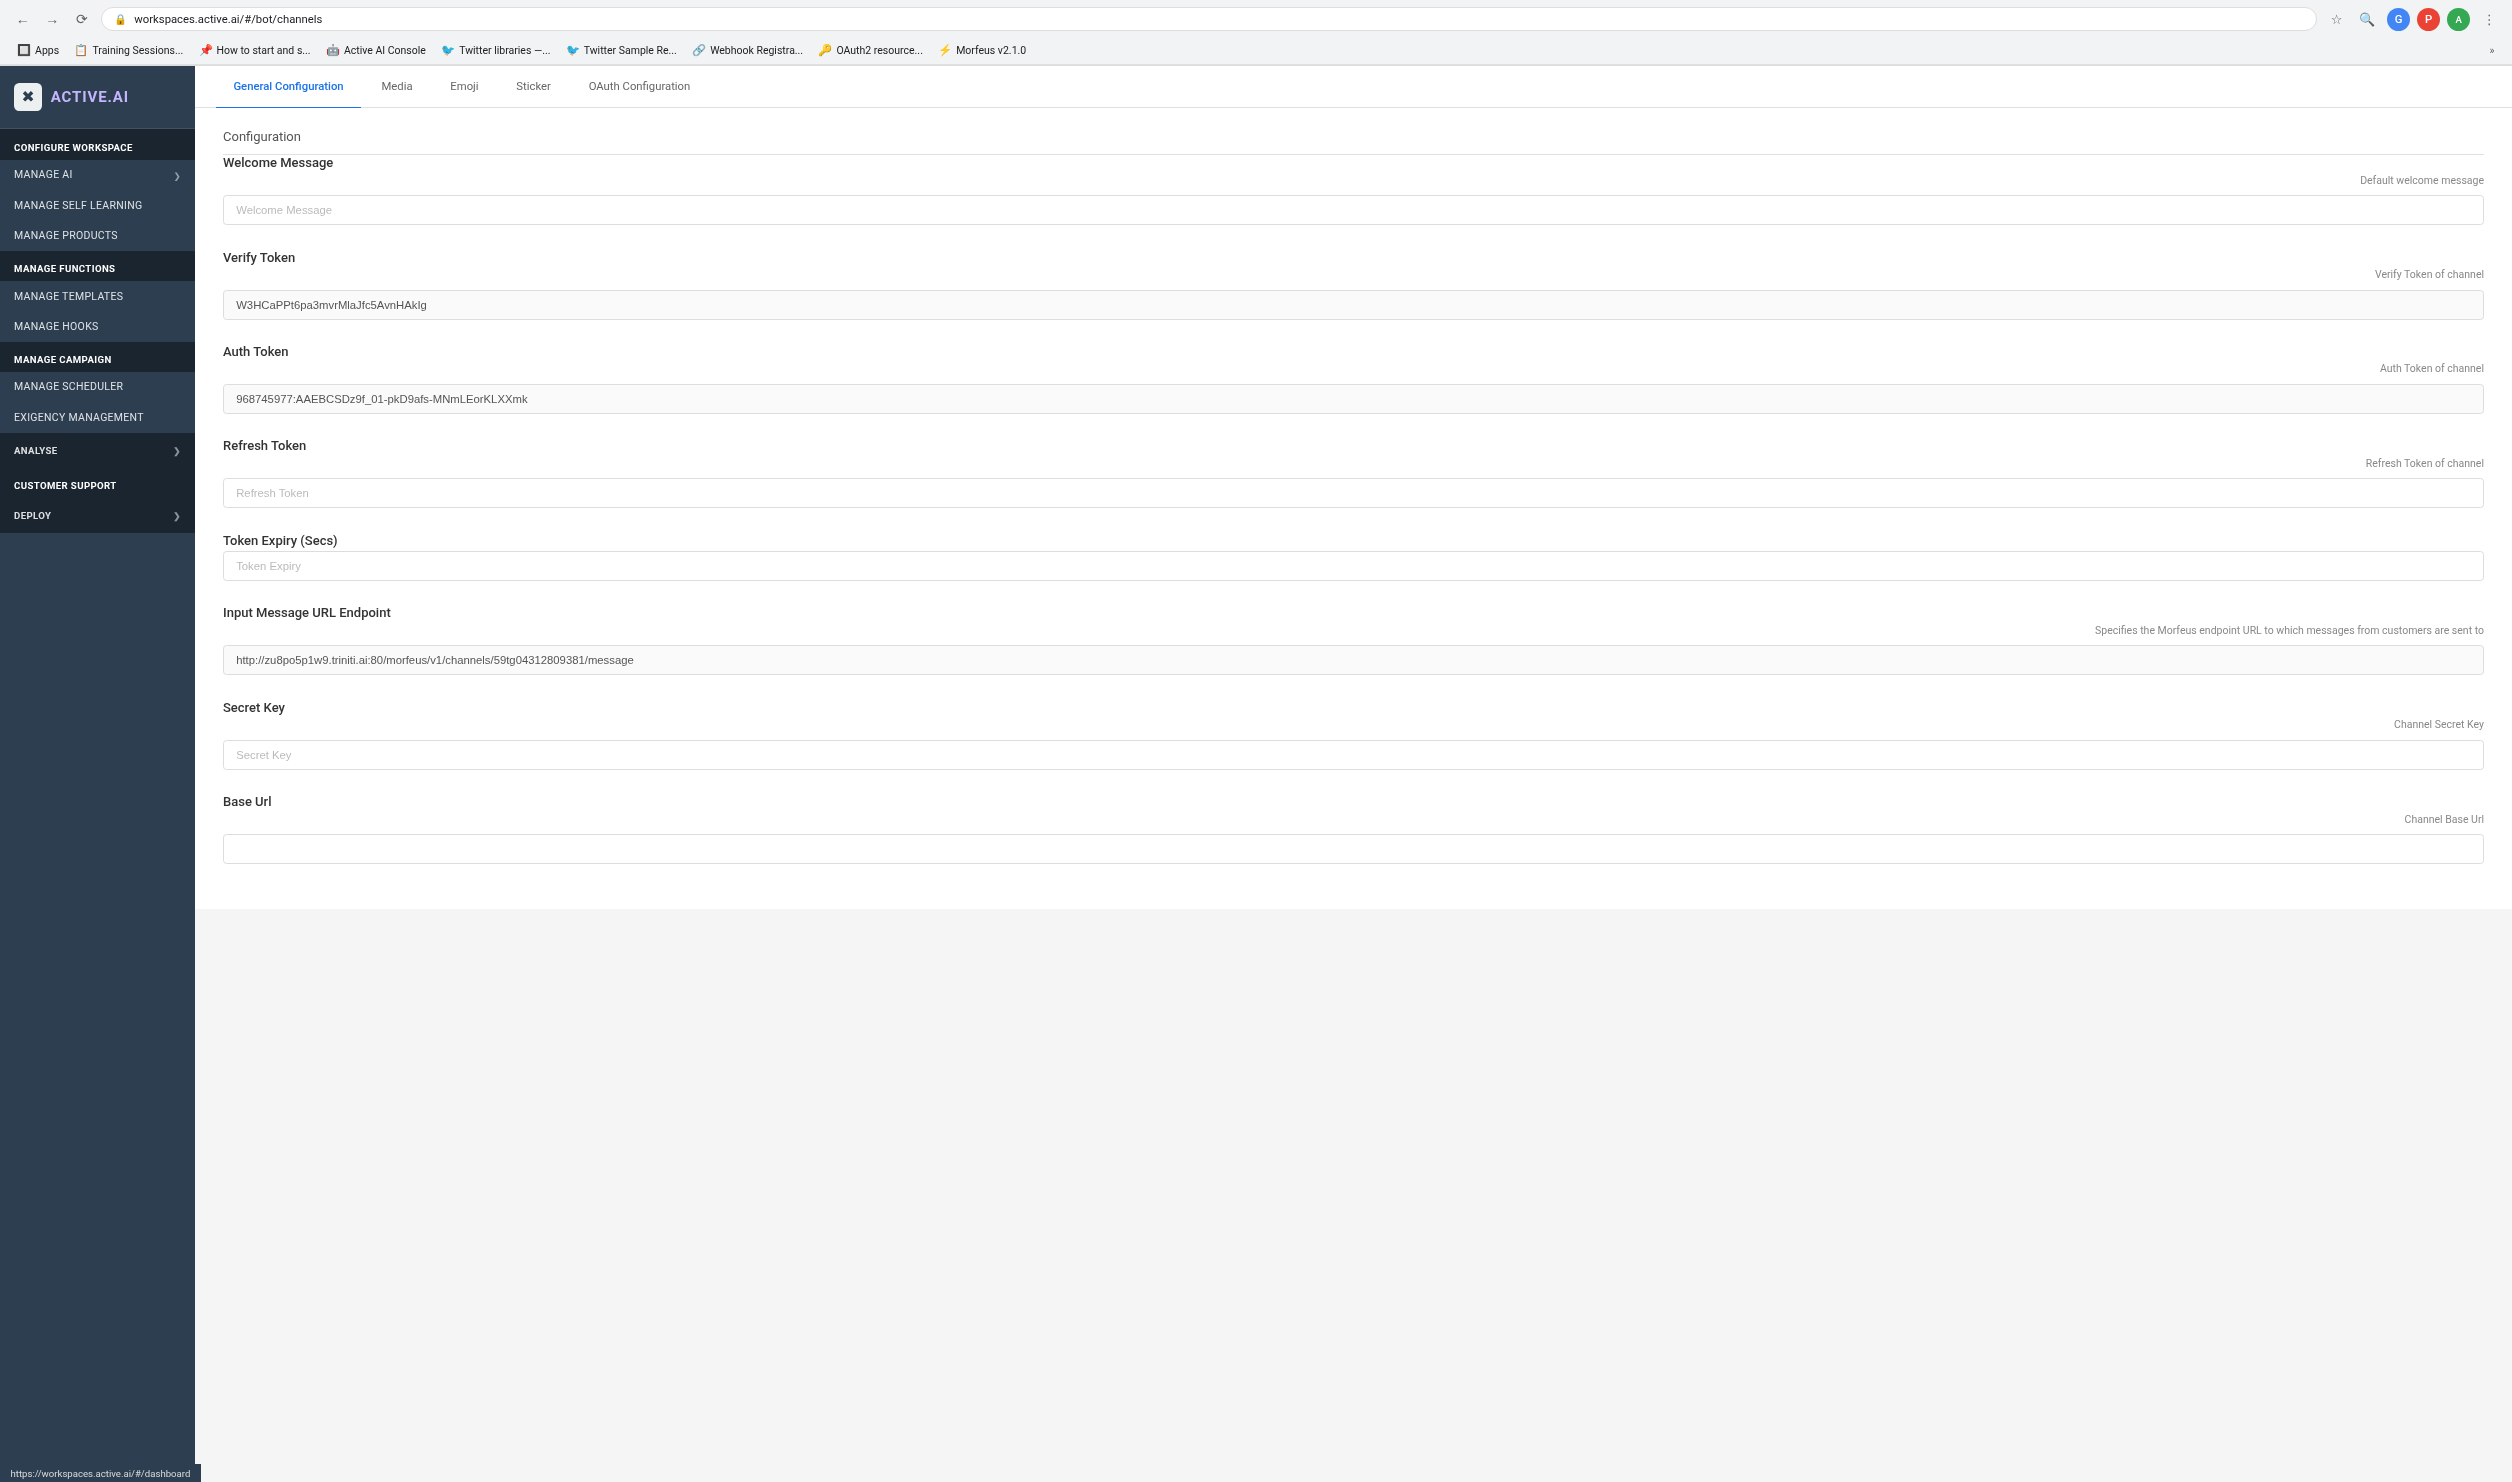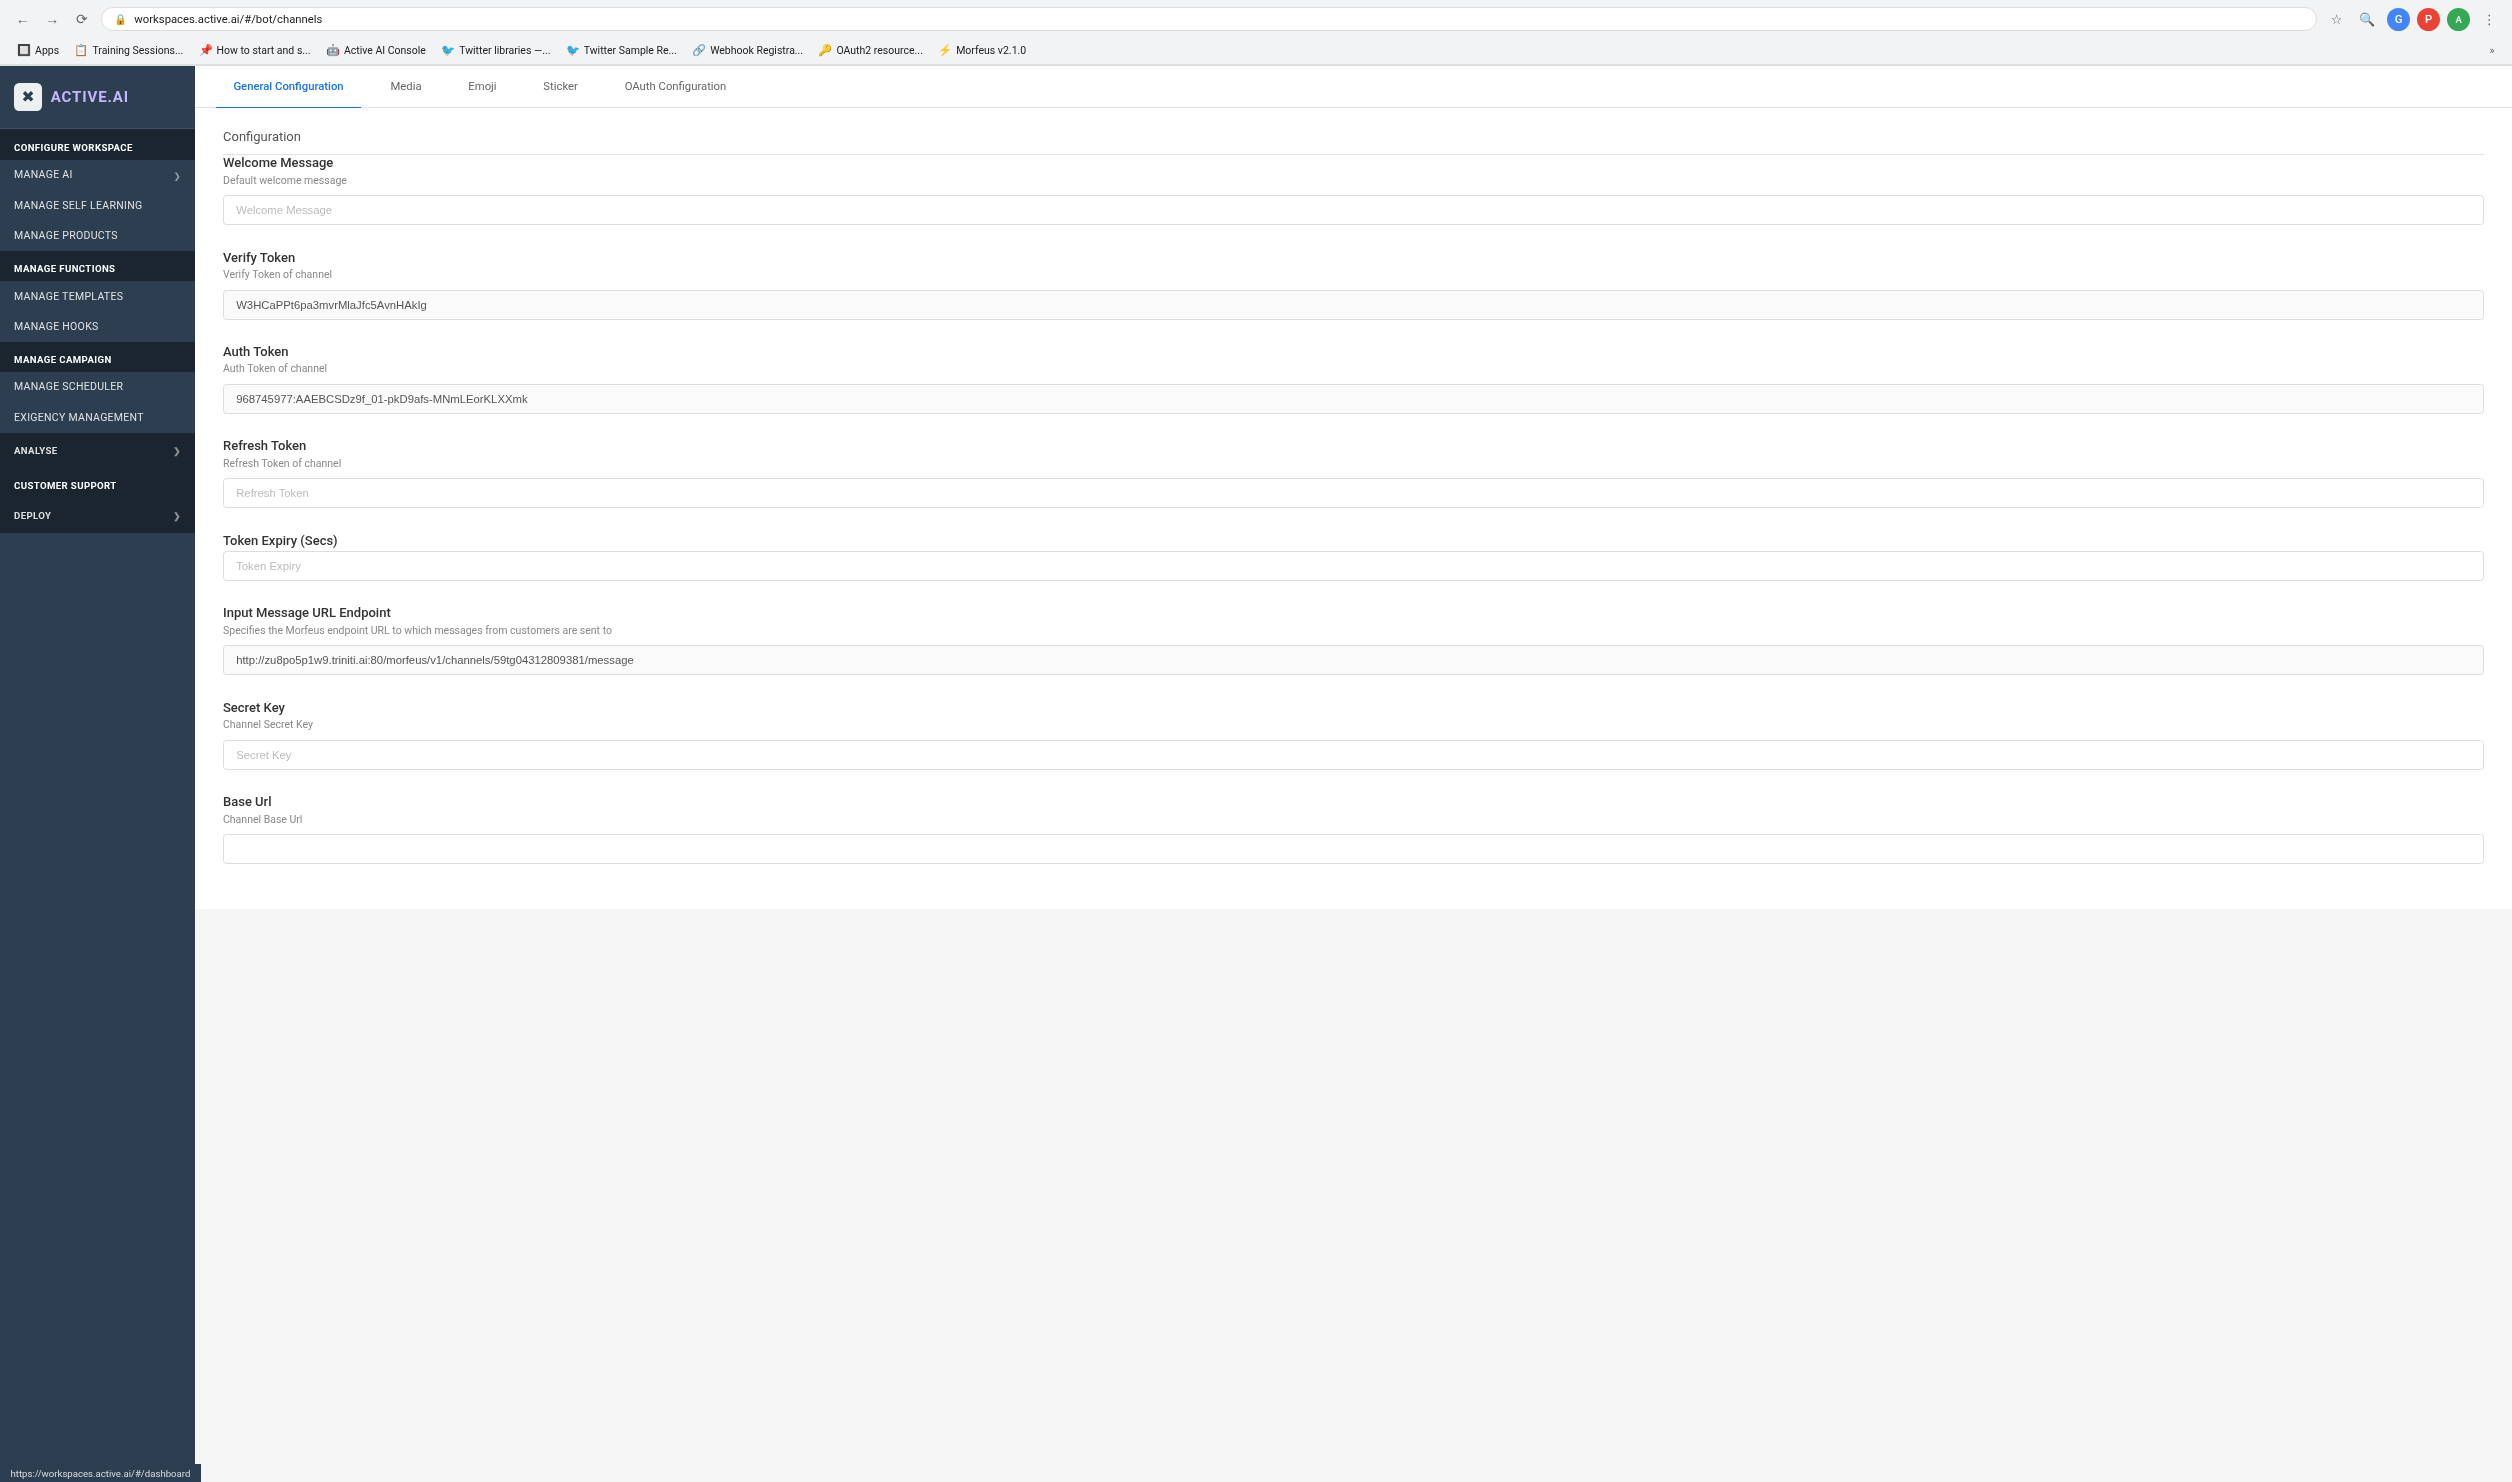--- a/index.html
+++ b/index.html
@@ -165,21 +165,21 @@
       overflow-y: auto;
       background: #f5f5f5;
     }
 
     
     .tabs-container {
       background: white;
       border-bottom: 0.9px solid #e0e0e0;
       display: flex;
       padding: 0 21px;
-      gap: 12px;
+      gap: 3px;
     }
     .tab {
       padding: 14px 17.4px;
       font-size: 11.3px;
       color: #666;
       cursor: pointer;
       border-bottom: 1.7px solid transparent;
       margin-bottom: -0.9px;
       white-space: nowrap;
     }
@@ -209,20 +209,21 @@
     .form-label {
       font-size: 13px;
       font-weight: 500;
       color: #333;
       margin-bottom: 3.5px;
     }
     .form-sublabel {
       font-size: 10.5px;
       color: #888;
       margin-bottom: 8.7px;
+      text-align: right;
     }
     .form-input {
       width: 100%;
       padding: 7.9px 12.2px;
       border: 0.9px solid #ddd;
       border-radius: 3.5px;
       font-size: 11.3px;
       color: #333;
       background: white;
       outline: none;

